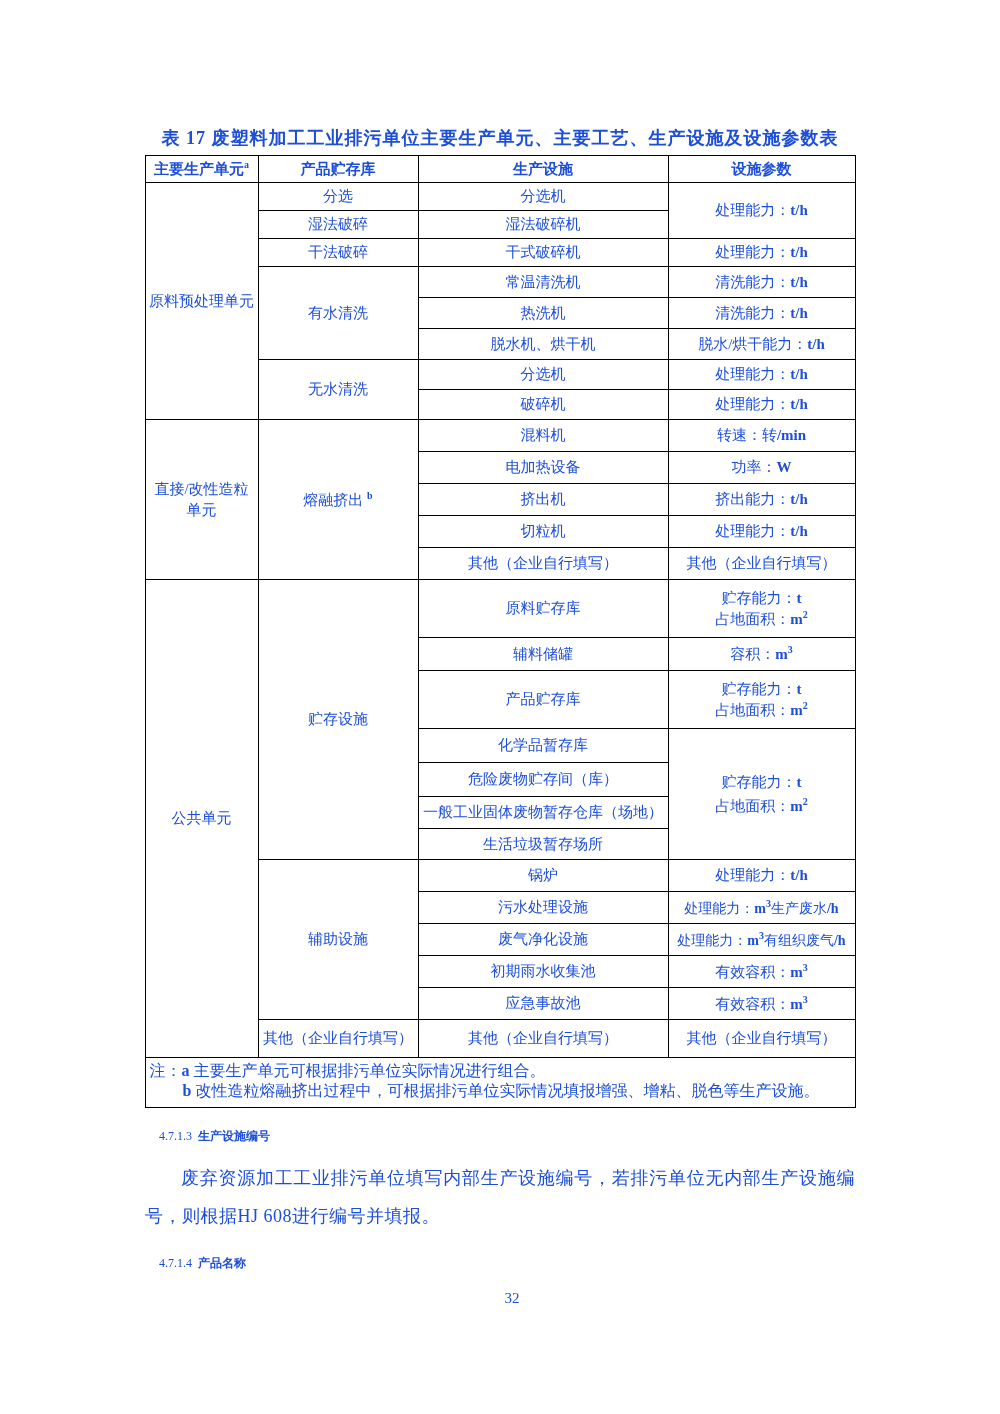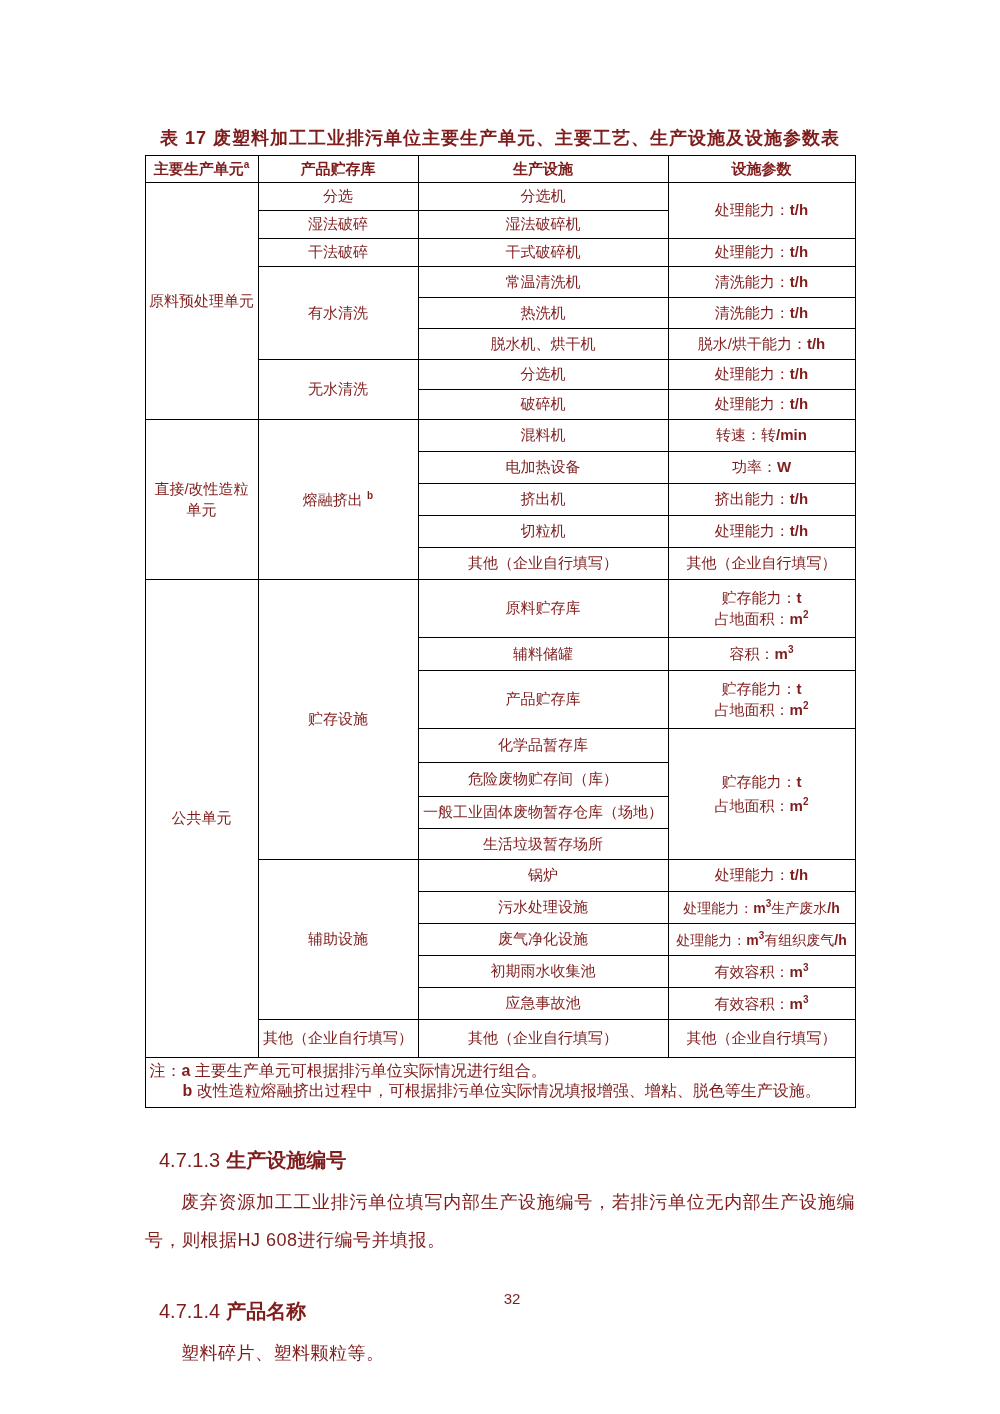--- a/index.html
+++ b/index.html
@@ -1,22 +1,22 @@
 <!DOCTYPE html>
 <html><head>
 <meta charset="utf-8">
 <style>
   html,body{margin:0;padding:0;background:#fff;}
   .page{
     position:relative;
     width:1000px;height:1414px;
     margin:0 auto;
     background:#fff;
-    color:#7f1d1d;
-    font-family:Liberation Sans, sans-serif;
+    color:#1d4ed8;
+    font-family:Liberation Serif, serif;
   }
   .doc-title{
     padding-top:127px;
     text-align:center;
     font-weight:bold;
     font-size:18px;
     letter-spacing:1px;
     line-height:22px;
   }
   table.ptable{
@@ -55,23 +55,23 @@
     text-align:left;
     padding:3px 6px 4px 4px;
     line-height:20px;
     font-size:16px;
     height:42px;
     vertical-align:top;
   }
   .note-line2{padding-left:33px;}
   .text-block{width:710px;margin:0 auto;}
   .sec-heading{
-    margin-top:40px;
+    margin-top:16px;
     padding-left:14px;
-    font-size:20px;
+    font-size:12px;
     line-height:24px;
   }
   .sec-num{font-weight:normal;}
   .sec-title{font-weight:bold;margin-left:6px;}
   .body-para{
     margin:11px 0 0 0;
     font-size:18px;
     line-height:38px;
     letter-spacing:0.5px;
     text-indent:2em;
@@ -276,18 +276,17 @@
 
   <div class="text-block">
     <div class="sec-heading">
       <span class="sec-num">4.7.1.3</span><span class="sec-title">生产设施编号</span>
     </div>
     <p class="body-para">废弃资源加工工业排污单位填写内部生产设施编号，若排污单位无内部生产设施编号，则根据HJ 608进行编号并填报。</p>
 
     <div class="sec-heading">
       <span class="sec-num">4.7.1.4</span><span class="sec-title">产品名称</span>
     </div>
-    <p class="body-para">塑料碎片、塑料颗粒等。</p>
   </div>
 
   <div class="page-number">32</div>
 
 </div>
 
 </body></html>

